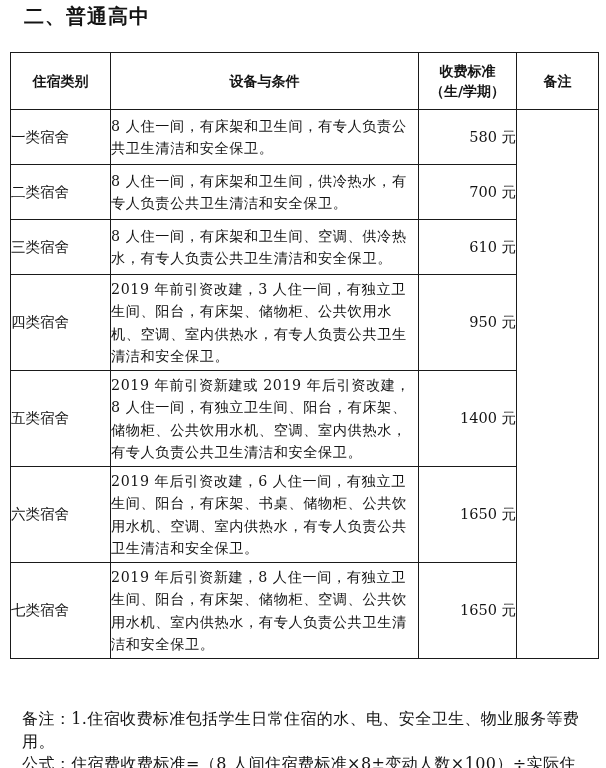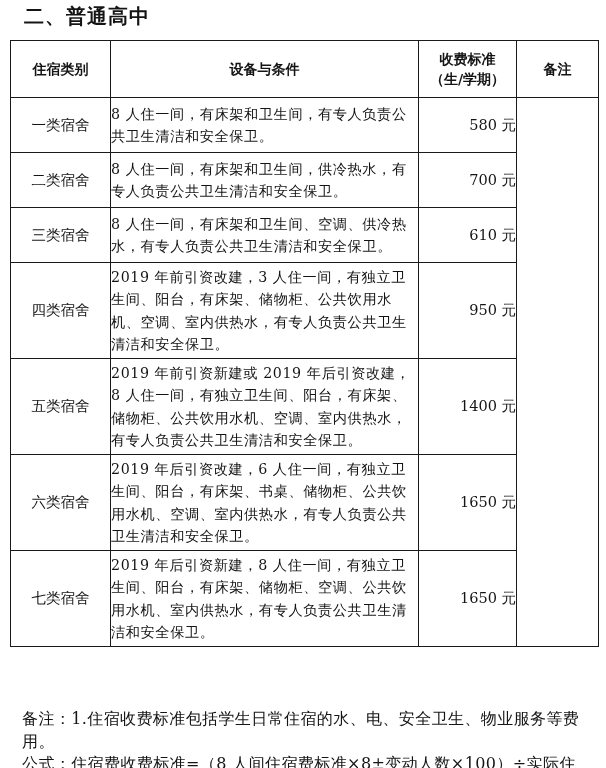--- a/index.html
+++ b/index.html
@@ -1,25 +1,25 @@
 <!DOCTYPE html>
 <html><head>
 <meta charset="utf-8">
 <style>
   html, body { margin:0; padding:0; background:#ffffff; }
   body { width:606px; height:768px; position:relative; overflow:hidden;
          font-family: "DejaVu Serif", "Liberation Serif", serif; color:#141414; }
   .heading { position:absolute; left:24px; top:3px; font-size:20px; font-weight:bold;
              font-family: "DejaVu Sans", "Liberation Sans", sans-serif; letter-spacing:1px; }
-  table.fees { position:absolute; left:10px; top:40px; width:588px; border-collapse:collapse;
+  table.fees { position:absolute; left:10px; top:52px; width:588px; border-collapse:collapse;
                table-layout:fixed; }
   table.fees td, table.fees th { border:1.5px solid #1a1a1a; padding:0; vertical-align:middle; }
   table.fees th { font-family:"DejaVu Sans","Liberation Sans",sans-serif; font-weight:bold;
                   font-size:14px; text-align:center; height:56px; line-height:20px; }
-  td.type { text-align:center; font-size:14.5px; }
+  td.type { font-size:14.5px; }
   td.desc { font-size:14.2px; line-height:22.5px; padding:2px 4px 2px 5px; letter-spacing:0.6px; }
   td.fee { text-align:right; font-size:14.5px; }
   td.note { }
   tr.r2 td { height:54px; }
   tr.r4 td { height:95px; }
   .notes { position:absolute; left:22px; top:708px; width:570px; font-size:16px;
            line-height:22.5px; letter-spacing:0.4px; }
   .notes p { margin:0; }
   .indent { padding-left:76px; }
 </style>

